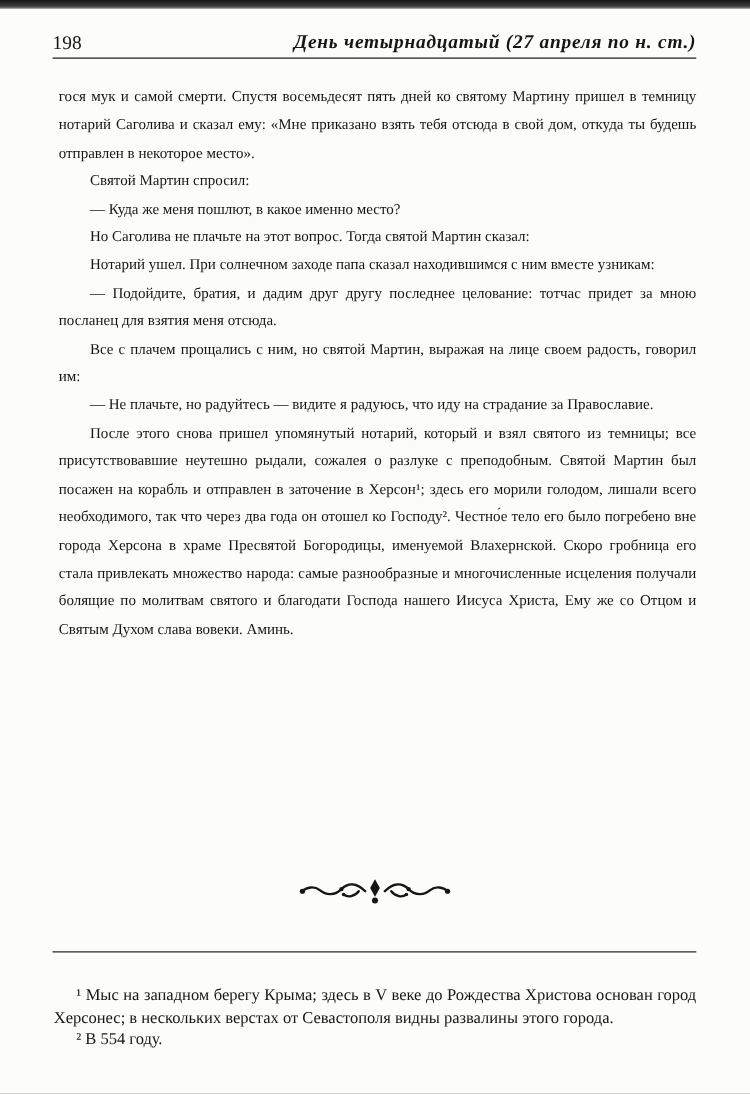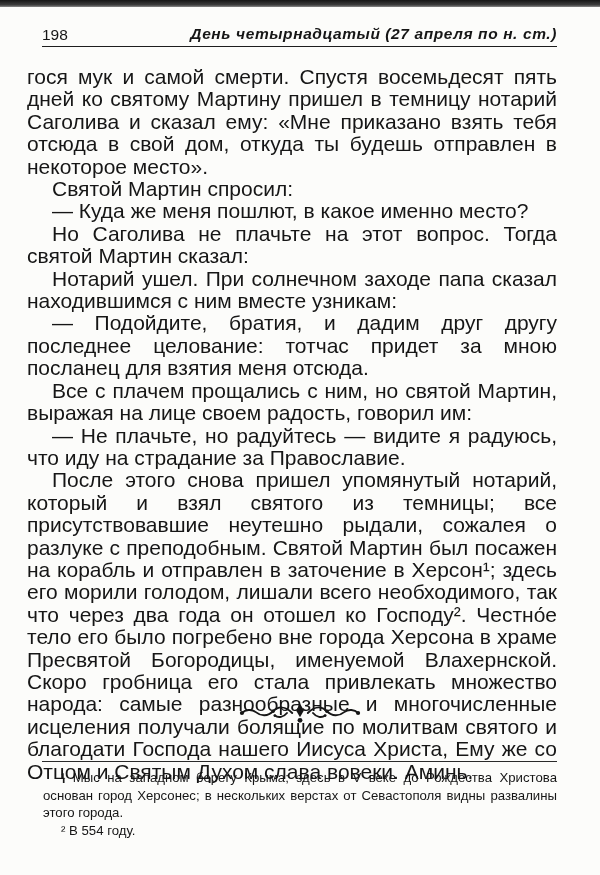--- a/index.html
+++ b/index.html
@@ -3,21 +3,21 @@
 <meta charset="utf-8">
 <style>
   * { box-sizing: border-box; }
   html, body { margin: 0; padding: 0; background: #9a9a9a; }
   .page {
     position: relative;
     width: 600px;
     height: 875px;
     margin: 0 auto;
     background: #fcfcfa;
-    font-family: Liberation Sans, sans-serif;
+    font-family: Liberation Serif, serif;
     color: #161616;
     overflow: hidden;
   }
   .scan-edge-top {
     position: absolute;
     top: 0; left: 0; right: 0;
     height: 7px;
     background: linear-gradient(180deg, #151515 0%, #3d3d3d 70%, #8a8a8a 100%);
   }
   .page-header {
@@ -48,23 +48,23 @@
     top: 46px;
     left: 42px;
     right: 43px;
     border: none;
     border-top: 1.4px solid #1d1d1d;
     margin: 0;
   }
   .body-text {
     position: absolute;
     top: 66px;
-    left: 27px;
+    left: 47px;
     right: 43px;
-    font-size: 21px;
+    font-size: 12px;
     line-height: 22.4px;
     text-align: justify;
   }
   .body-text p { margin: 0; text-indent: 25px; }
   .body-text p.continuation { text-indent: 0; }
   .ornament-row {
     position: absolute;
     top: 700px;
     left: 0; right: 0;
     text-align: center;
@@ -73,21 +73,21 @@
     position: absolute;
     top: 761px;
     left: 42px;
     right: 43px;
     border: none;
     border-top: 1px solid #2a2a2a;
     margin: 0;
   }
   .footnotes {
     position: absolute;
-    top: 769px;
+    top: 787px;
     left: 43px;
     right: 43px;
     font-size: 13.2px;
     line-height: 17.6px;
     text-align: justify;
   }
   .footnotes p { margin: 0; text-indent: 18px; }
 </style>
 </head>
 <body>

